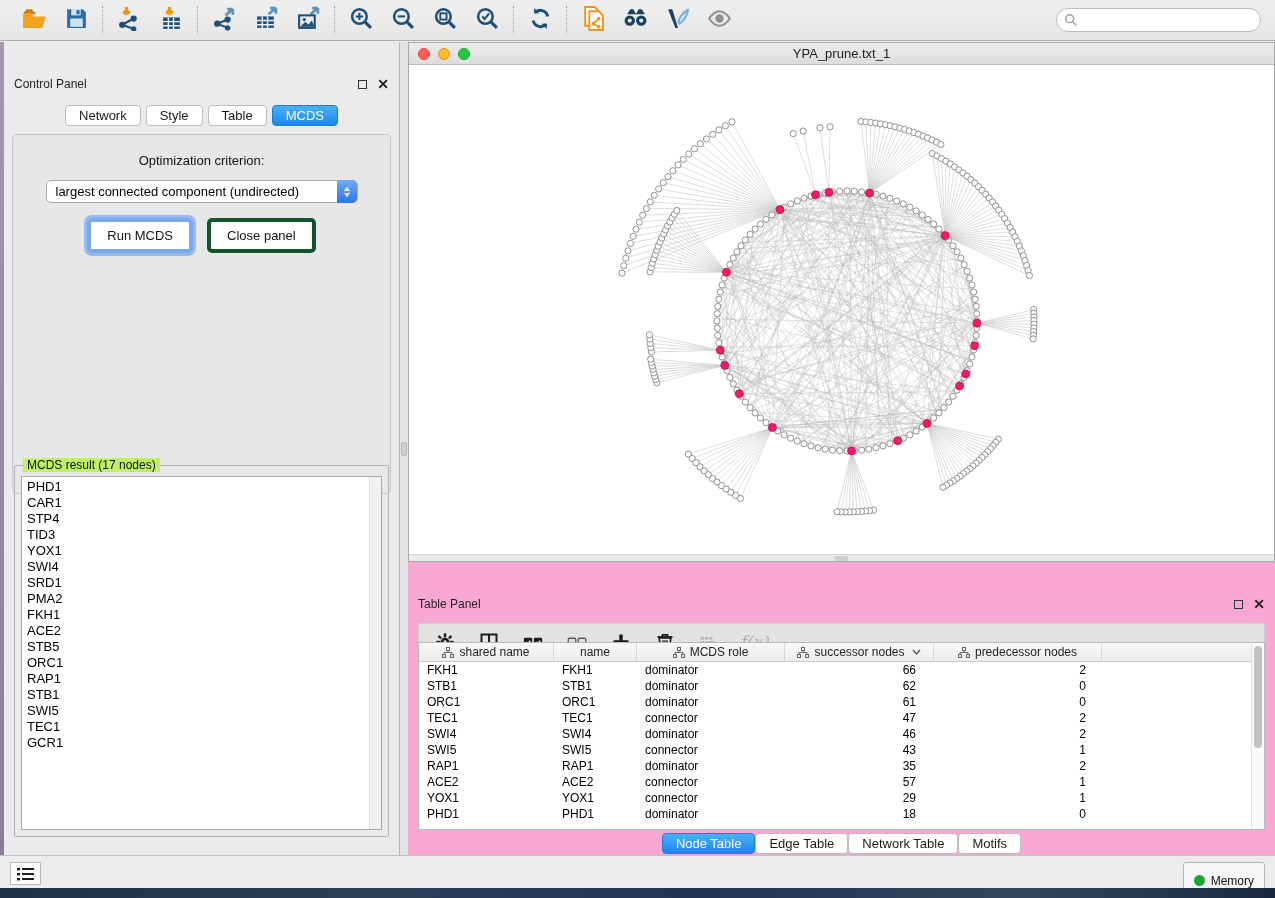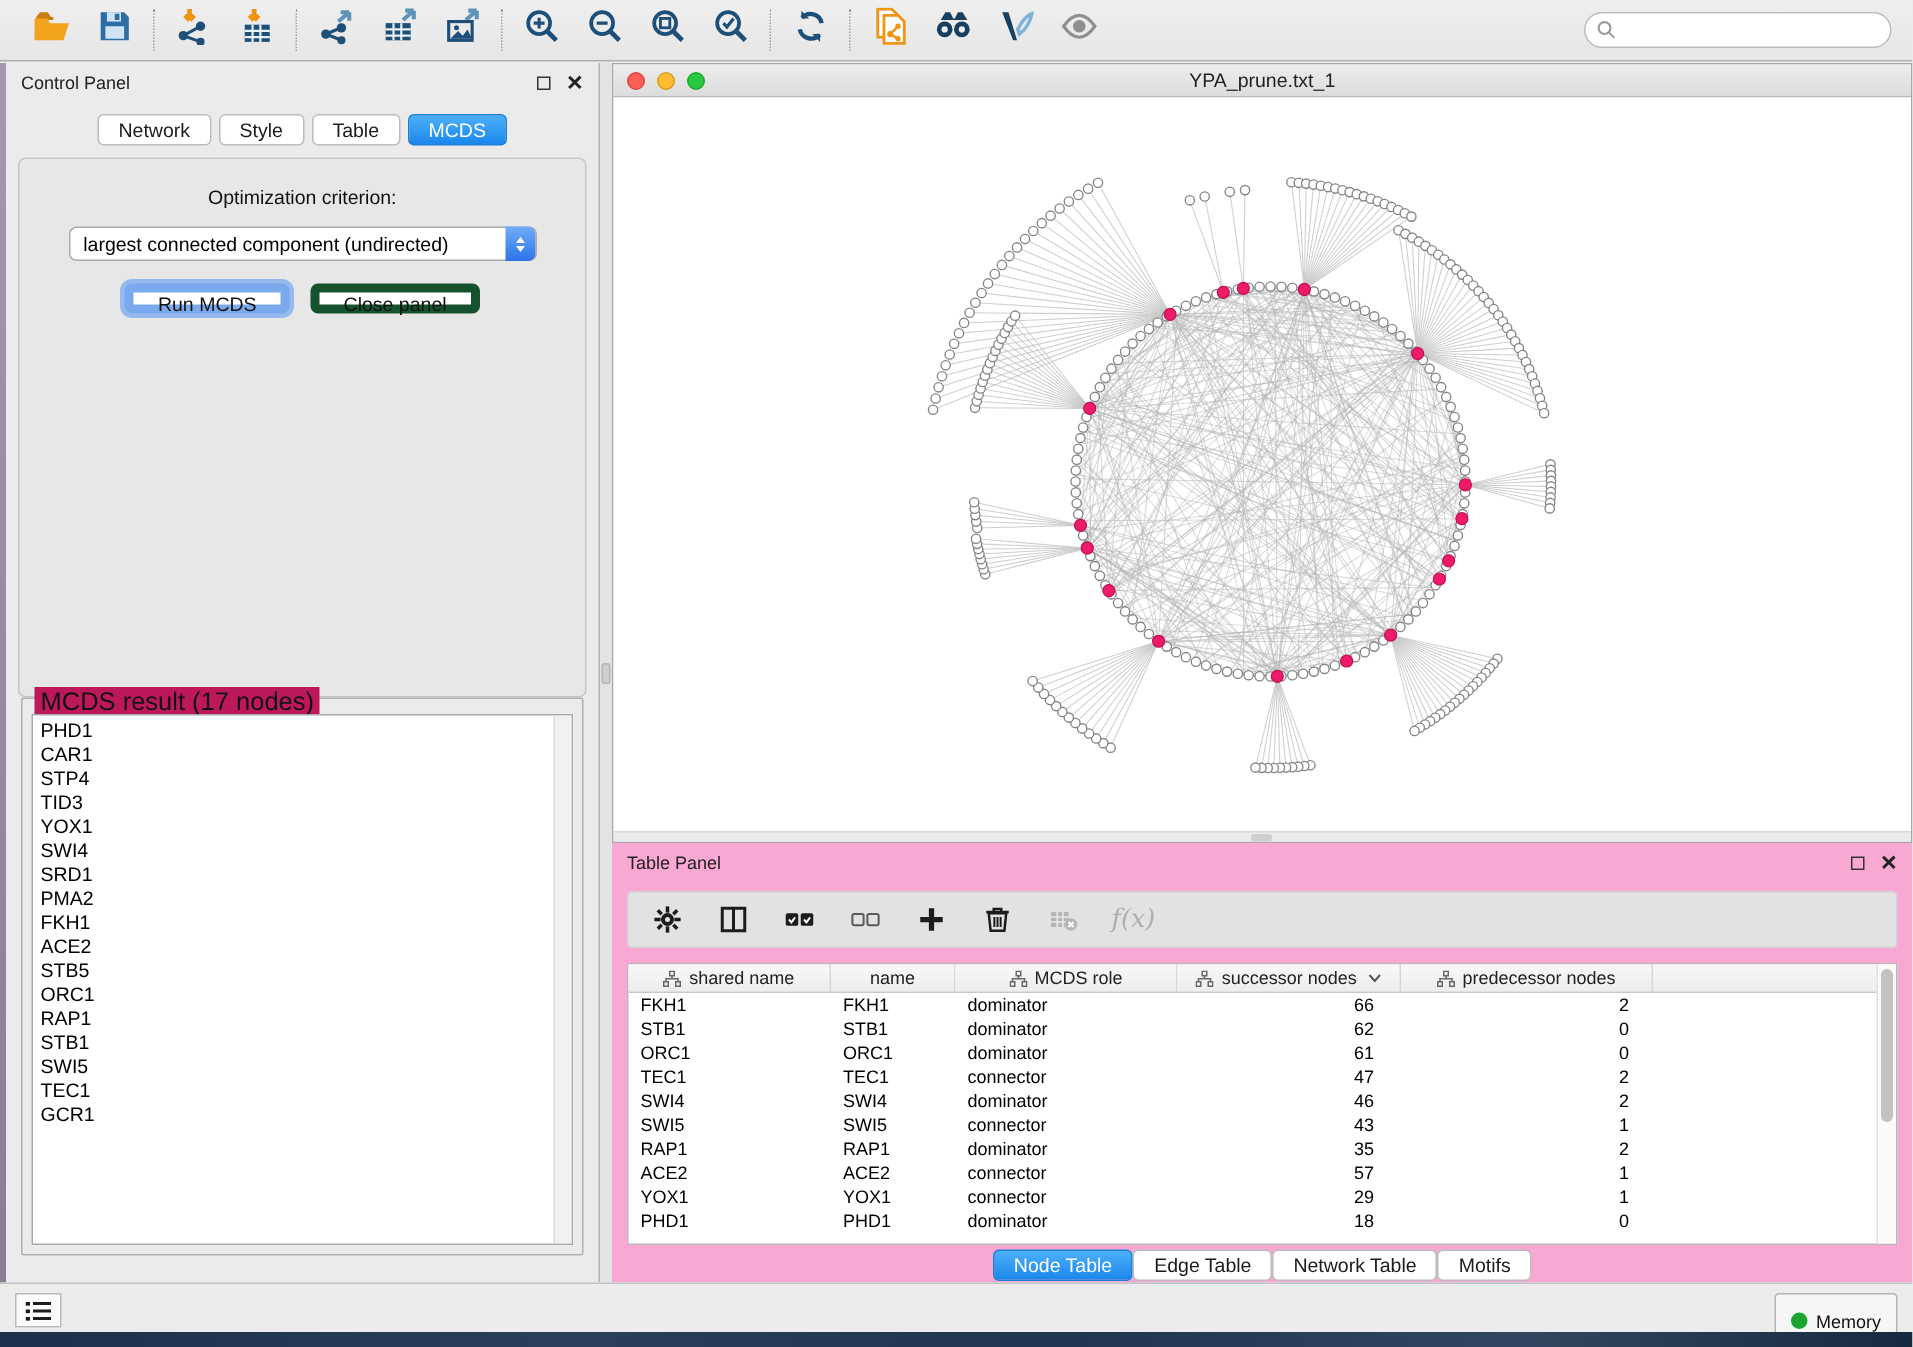--- a/index.html
+++ b/index.html
@@ -21,44 +21,44 @@
 
   
   .left-strip { position:absolute; left:0; top:42px; width:4px; height:846px;
     background:linear-gradient(#a796ad,#8d7b94); }
   .bottom-strip { position:absolute; left:0; top:888px; width:1275px; height:10px;
     background:linear-gradient(90deg,#1d3049,#2a4059 30%,#1f3550 55%,#32475f 80%,#16293f); }
 
   
   .control-panel { position:absolute; left:4px; top:42px; width:396px; height:813px;
     background:#ebebeb; border-right:1px solid #b5b5b5; }
-  .panel-header { height:26px; display:flex; align-items:center; padding:0 10px; font-size:12px; color:#222; }
+  .panel-header { height:26px; display:flex; align-items:center; padding:0 10px; font-size:12px; color:#222;margin-top:29px; }
   .panel-header .spacer { flex:1; }
   .win-float { width:9px; height:9px; border:1.5px solid #333; margin-right:10px; cursor:pointer; }
   .win-close { font-size:14px; font-weight:bold; color:#222; line-height:9px; cursor:pointer; }
   .tabs-row { display:flex; justify-content:center; gap:5px; margin-top:8px; }
   .tab-btn { height:21px; padding:0 13px; font-size:13px; background:#fff; border:1px solid #bcbcbc;
     border-radius:4px; display:flex; align-items:center; color:#1a1a1a; cursor:pointer; }
   .tab-btn.sel { background:linear-gradient(#4cb0f9,#1b87ec); border-color:#1a7fd6; color:#fff; }
   .cp-body { margin:8px 8px 0 8px; height:360px; background:#e7e7e7; border:1px solid #c6c6c6; border-radius:5px; }
   .opt-label { text-align:center; font-size:13px; color:#111; padding-top:18px; }
   .combo { margin:12px auto 0 auto; width:312px; height:23px; background:#fff; border:1px solid #ababab;
     border-radius:5px; position:relative; display:flex; align-items:center; font-size:13px; padding-left:9px; cursor:pointer; }
   .combo-cap { position:absolute; right:0; top:-1px; width:20px; height:23px; border-radius:0 5px 5px 0;
     background:linear-gradient(#71acf8,#2b74ea); display:flex; flex-direction:column; align-items:center; justify-content:center; gap:2px; }
   .combo-cap i { width:0; height:0; border-left:3.5px solid transparent; border-right:3.5px solid transparent; }
   .combo-cap i.up { border-bottom:4px solid #fff; }
   .combo-cap i.dn { border-top:4px solid #fff; }
   .cp-buttons { display:flex; justify-content:center; gap:14px; margin-top:15px; }
-  .push-btn { height:20px; padding:0 16px; font-size:13px; background:#fff; border:6px solid #14532d;
+  .push-btn { height:35px; padding:0 16px; font-size:13px; background:#fff; border:4px solid #14532d;
     border-radius:5px; cursor:pointer; color:#111; }
   .push-btn.focused { box-shadow:0 0 0 3px rgba(96,156,245,.6); border-color:#7aa9ec; }
   .mcds-fieldset { position:absolute; left:10px; top:423px; width:375px; height:372px;
     border:1px solid #b1b1b1; border-radius:2px; }
-  .mcds-legend { position:absolute; left:8px; top:-8px; background:#be185d; padding:0 4px; font-size:17px; color:#111; }
+  .mcds-legend { position:absolute; left:8px; top:-8px; background:#bef264; padding:0 4px; font-size:12px; color:#111; }
   .mcds-listwrap { position:absolute; left:6px; top:10px; right:6px; bottom:6px; background:#fff; border:1px solid #a9a9a9; overflow:hidden; }
   .mcds-scroll { position:absolute; right:0; top:0; width:12px; height:100%; background:#f1f1f1; border-left:1px solid #ddd; }
   .mcds-list { padding:2px 0 0 5px; font-size:13px; color:#000; }
   .mcds-item { height:16px; line-height:16px; cursor:default; }
 
   
   .v-divider { position:absolute; left:400px; top:42px; width:8px; height:813px; background:#e3e3e3; }
   .v-divider .thumb { position:absolute; left:1px; top:400px; width:6px; height:14px; background:#cfcfcf; border:1px solid #b5b5b5; border-radius:2px; }
 
   .network-window { position:absolute; left:408px; top:42px; width:867px; height:520px;

